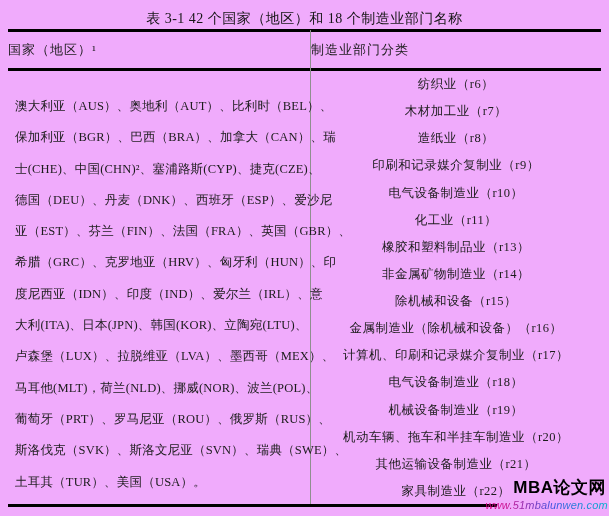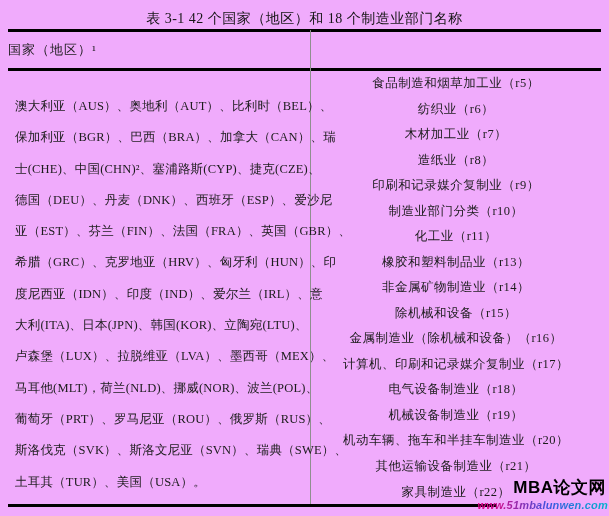--- a/index.html
+++ b/index.html
@@ -92,21 +92,21 @@
     font-size: 17px;
     color: #000000;
     letter-spacing: 0.5px;
   }
   .wm-url {
     position: absolute;
     top: 499px;
     right: 1px;
     font-family: "Liberation Sans", "DejaVu Sans", sans-serif;
     font-style: italic;
-    font-weight: bold;
+    font-weight: normal;
     font-size: 11px;
     color: #1f7fc0; 
     letter-spacing: 0.2px;
   }
   @supports ((-webkit-background-clip: text) or (background-clip: text)) {
     .wm-url {
       background: linear-gradient(90deg, #e6008c 0%, #c4128f 18%, #3a55e0 55%, #00b5cc 100%);
       -webkit-background-clip: text;
       background-clip: text;
       color: transparent;
@@ -116,20 +116,21 @@
 </head>
 <body>
 
 <div class="page">
 
   <div class="title">表 3-1 42 个国家（地区）和 18 个制造业部门名称</div>
 
   <div class="rule top"></div>
 
   <div class="header-cell left">国家（地区）¹</div>
+  <div class="header-cell right">制造业部门分类</div>
 
   <div class="rule mid"></div>
 
   <div class="divider"></div>
 
   <div class="countries">
     <div class="country-line">澳大利亚（AUS）、奥地利（AUT）、比利时（BEL）、</div>
     <div class="country-line">保加利亚（BGR）、巴西（BRA）、加拿大（CAN）、瑞</div>
     <div class="country-line">士(CHE)、中国(CHN)²、塞浦路斯(CYP)、捷克(CZE)、</div>
     <div class="country-line">德国（DEU）、丹麦（DNK）、西班牙（ESP）、爱沙尼</div>
@@ -138,26 +139,25 @@
     <div class="country-line">度尼西亚（IDN）、印度（IND）、爱尔兰（IRL）、意</div>
     <div class="country-line">大利(ITA)、日本(JPN)、韩国(KOR)、立陶宛(LTU)、</div>
     <div class="country-line">卢森堡（LUX）、拉脱维亚（LVA）、墨西哥（MEX）、</div>
     <div class="country-line">马耳他(MLT)，荷兰(NLD)、挪威(NOR)、波兰(POL)、</div>
     <div class="country-line">葡萄牙（PRT）、罗马尼亚（ROU）、俄罗斯（RUS）、</div>
     <div class="country-line">斯洛伐克（SVK）、斯洛文尼亚（SVN）、瑞典（SWE）、</div>
     <div class="country-line">土耳其（TUR）、美国（USA）。</div>
   </div>
 
   <div class="sectors">
-    <div class="sector-item">食品制造和烟草加工业（r5）</div>
     <div class="sector-item">纺织业（r6）</div>
     <div class="sector-item">木材加工业（r7）</div>
     <div class="sector-item">造纸业（r8）</div>
     <div class="sector-item">印刷和记录媒介复制业（r9）</div>
-    <div class="sector-item">制造业部门分类（r10）</div>
+    <div class="sector-item">电气设备制造业（r10）</div>
     <div class="sector-item">化工业（r11）</div>
     <div class="sector-item">橡胶和塑料制品业（r13）</div>
     <div class="sector-item">非金属矿物制造业（r14）</div>
     <div class="sector-item">除机械和设备（r15）</div>
     <div class="sector-item">金属制造业（除机械和设备）（r16）</div>
     <div class="sector-item">计算机、印刷和记录媒介复制业（r17）</div>
     <div class="sector-item">电气设备制造业（r18）</div>
     <div class="sector-item">机械设备制造业（r19）</div>
     <div class="sector-item">机动车辆、拖车和半挂车制造业（r20）</div>
     <div class="sector-item">其他运输设备制造业（r21）</div>

